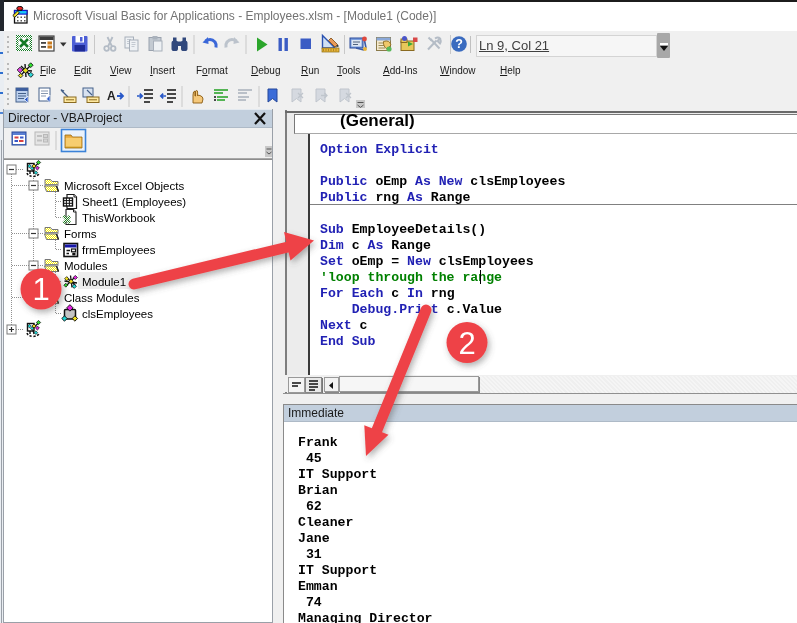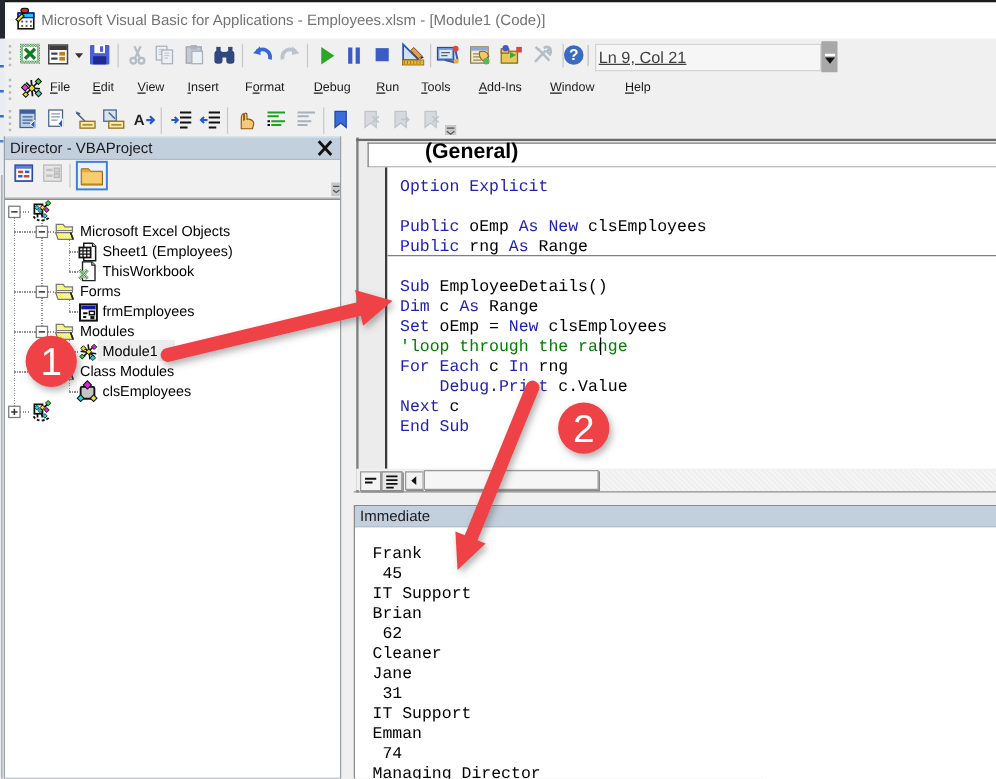--- a/index.html
+++ b/index.html
@@ -1,19 +1,19 @@
 <!DOCTYPE html>
 <html><head>
 <meta charset="utf-8">
 <style>
   html,body{margin:0;padding:0;}
   body{width:797px;height:623px;position:relative;overflow:hidden;
        font-family:"Liberation Sans",sans-serif;background:#f0f0f0;}
   .abs{position:absolute;}
-  .mono{font-family:"Liberation Mono",monospace;font-size:13.2px;line-height:16px;white-space:pre;}
+  .mono{font-family:"Liberation Mono",monospace;font-size:13.2px;line-height:16px;white-space:pre;font-weight:bold;}
   .kw{color:#2121b4;}
   .cm{color:#008000;}
   .treelabel{font-size:11.5px;line-height:16px;color:#000;white-space:nowrap;}
   .menuitem{position:absolute;top:0;height:26px;line-height:26px;font-size:10px;color:#1a1a1a;}
 </style>
 </head>
 <body>
 
 <div class="abs" style="left:0;top:0;width:797px;height:2px;background:#1c1c1c;"></div>
 

